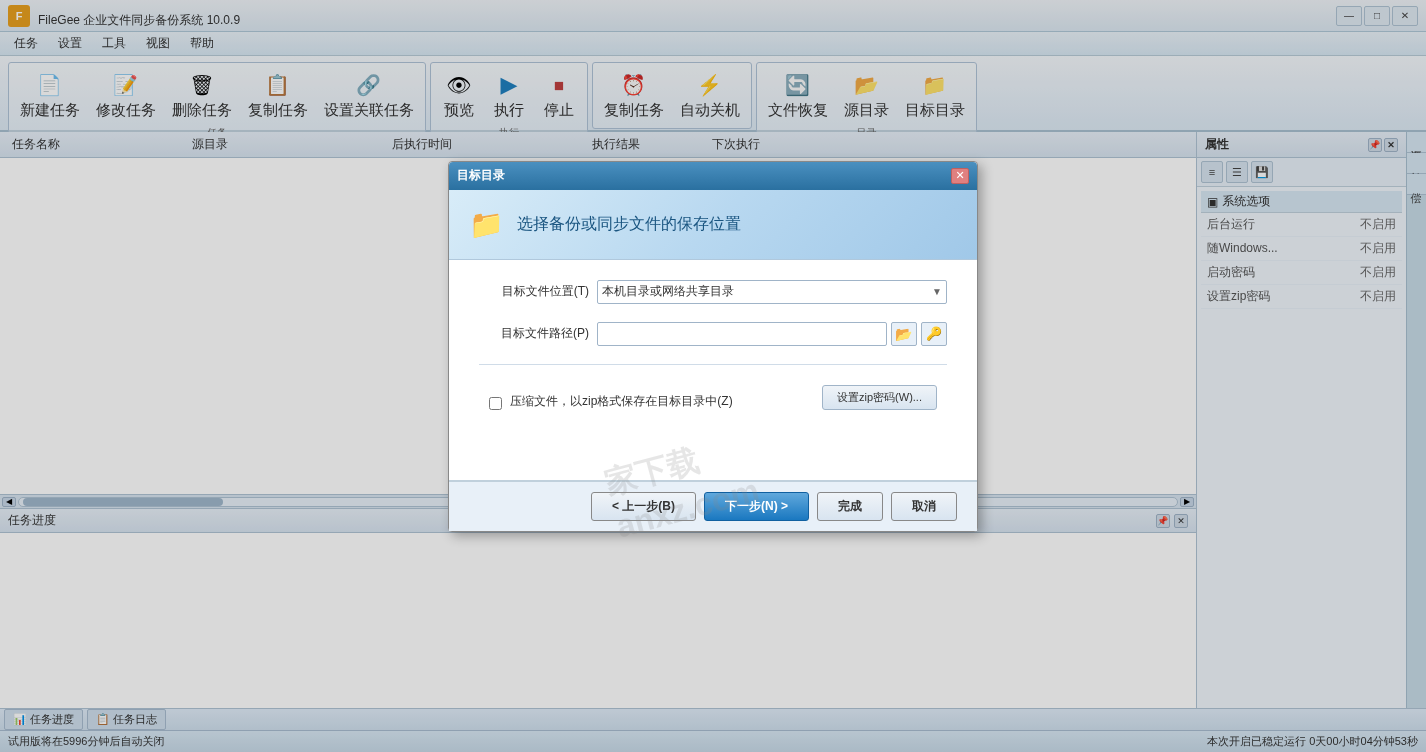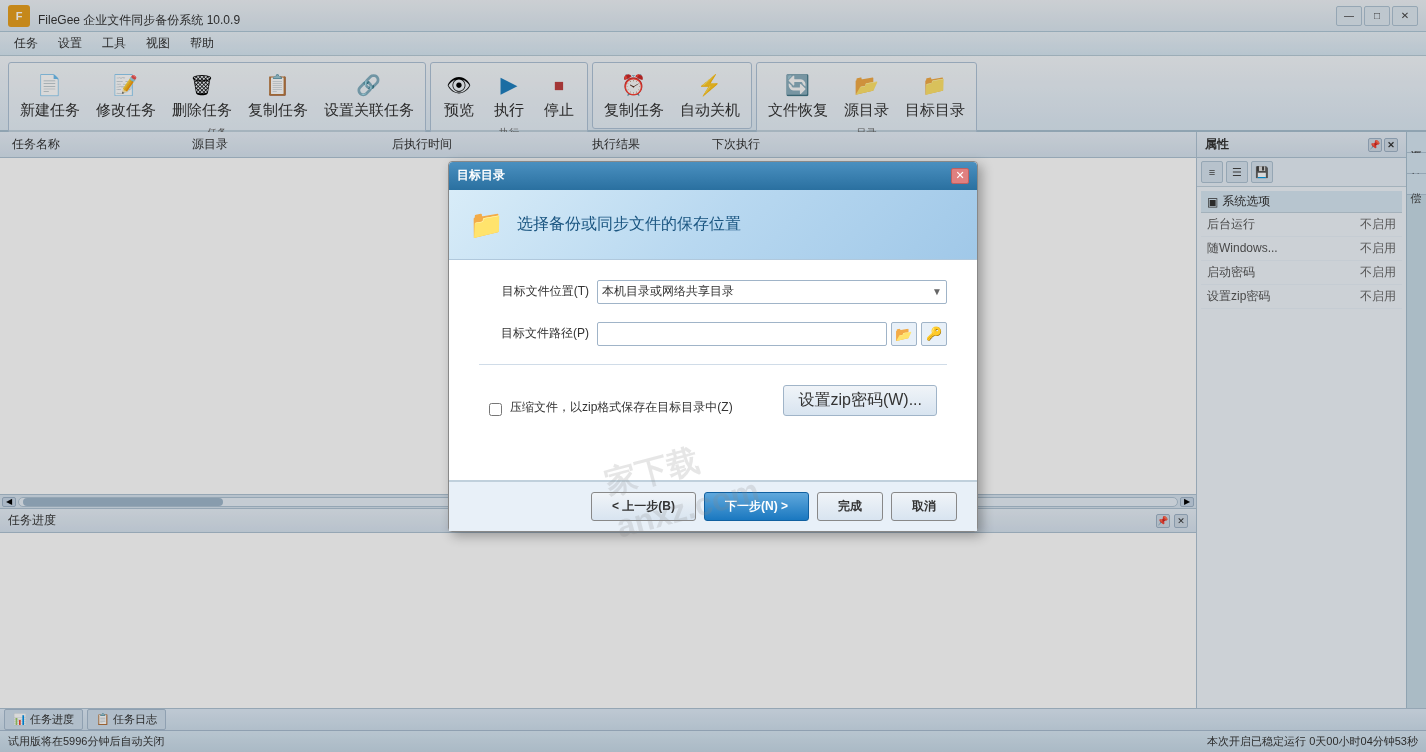--- a/index.html
+++ b/index.html
@@ -490,21 +490,21 @@
       font-size: 12px;
       color: #333;
     }
 
     .zip-btn {
       margin-left: auto;
       padding: 4px 14px;
       background: linear-gradient(180deg, #f0f4f8 0%, #d8e4f0 100%);
       border: 1px solid #a0b4c8;
       border-radius: 3px;
-      font-size: 16px;
+      font-size: 11px;
       color: #333;
       cursor: pointer;
       white-space: nowrap;
     }
 
     .modal-footer {
       background: #e8f0f8;
       border-top: 1px solid #c0d0dc;
       padding: 10px 20px;
       display: flex;

